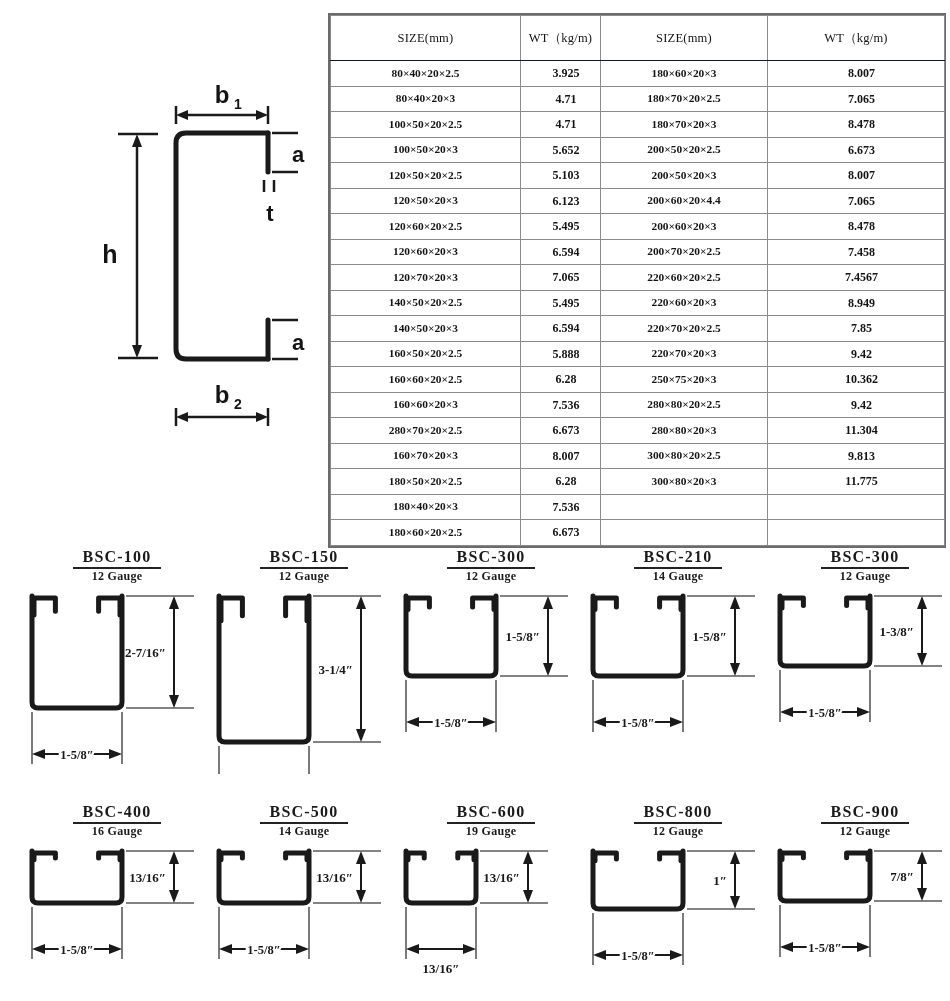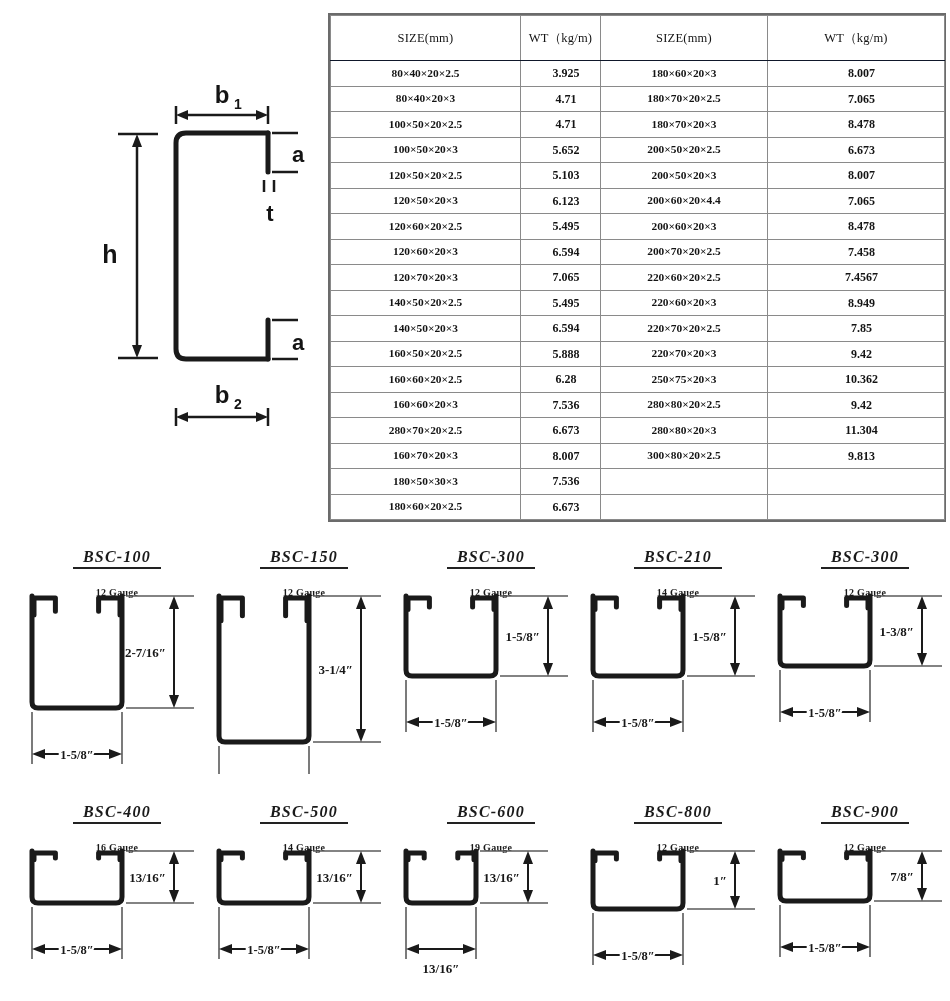--- a/index.html
+++ b/index.html
@@ -38,24 +38,23 @@
   .prow.r1{top:0;}
   .prow.r2{top:255px;}
   .pcell{position:absolute;width:190px;height:226px;}
   .ptitle{
     position:absolute;left:0;top:0;width:190px;text-align:center;
   }
   .ptitle .nm{
     display:inline-block;font-size:16px;font-weight:bold;letter-spacing:1.2px;
     border-bottom:2px solid #222;padding:0 10px 1px 10px;
     font-family:"Liberation Serif",serif;
-    font-style:italic;
   }
   .ptitle .ga{
-    display:block;margin-top:18px;font-size:10px;font-weight:bold;letter-spacing:.3px;
+    display:block;margin-top:0;font-size:12px;font-weight:bold;letter-spacing:.3px;
   }
   .pdraw{position:absolute;left:0;top:36px;width:190px;height:190px;}
   .pdraw svg{display:block;}
   .dimtext{font-family:"Liberation Serif",serif;font-size:13px;font-weight:bold;fill:#181818;}
   .dimtext.sm{font-size:12.5px;}
 </style>
 </head>
 <body>
 
 <div id="csection">
@@ -225,21 +224,27 @@
           <td>280×80×20×3</td>
           <td class="wt">11.304</td>
         </tr>
         <tr>
           <td>160×70×20×3</td>
           <td class="wt">8.007</td>
           <td>300×80×20×2.5</td>
           <td class="wt">9.813</td>
         </tr>
         <tr>
-          <td>180×50×30×3</td>
+          <td>180×50×20×2.5</td>
+          <td class="wt">6.28</td>
+          <td>300×80×20×3</td>
+          <td class="wt">11.775</td>
+        </tr>
+        <tr>
+          <td>180×40×20×3</td>
           <td class="wt">7.536</td>
           <td></td>
           <td class="wt"></td>
         </tr>
         <tr>
           <td>180×60×20×2.5</td>
           <td class="wt">6.673</td>
           <td></td>
           <td class="wt"></td>
         </tr>

